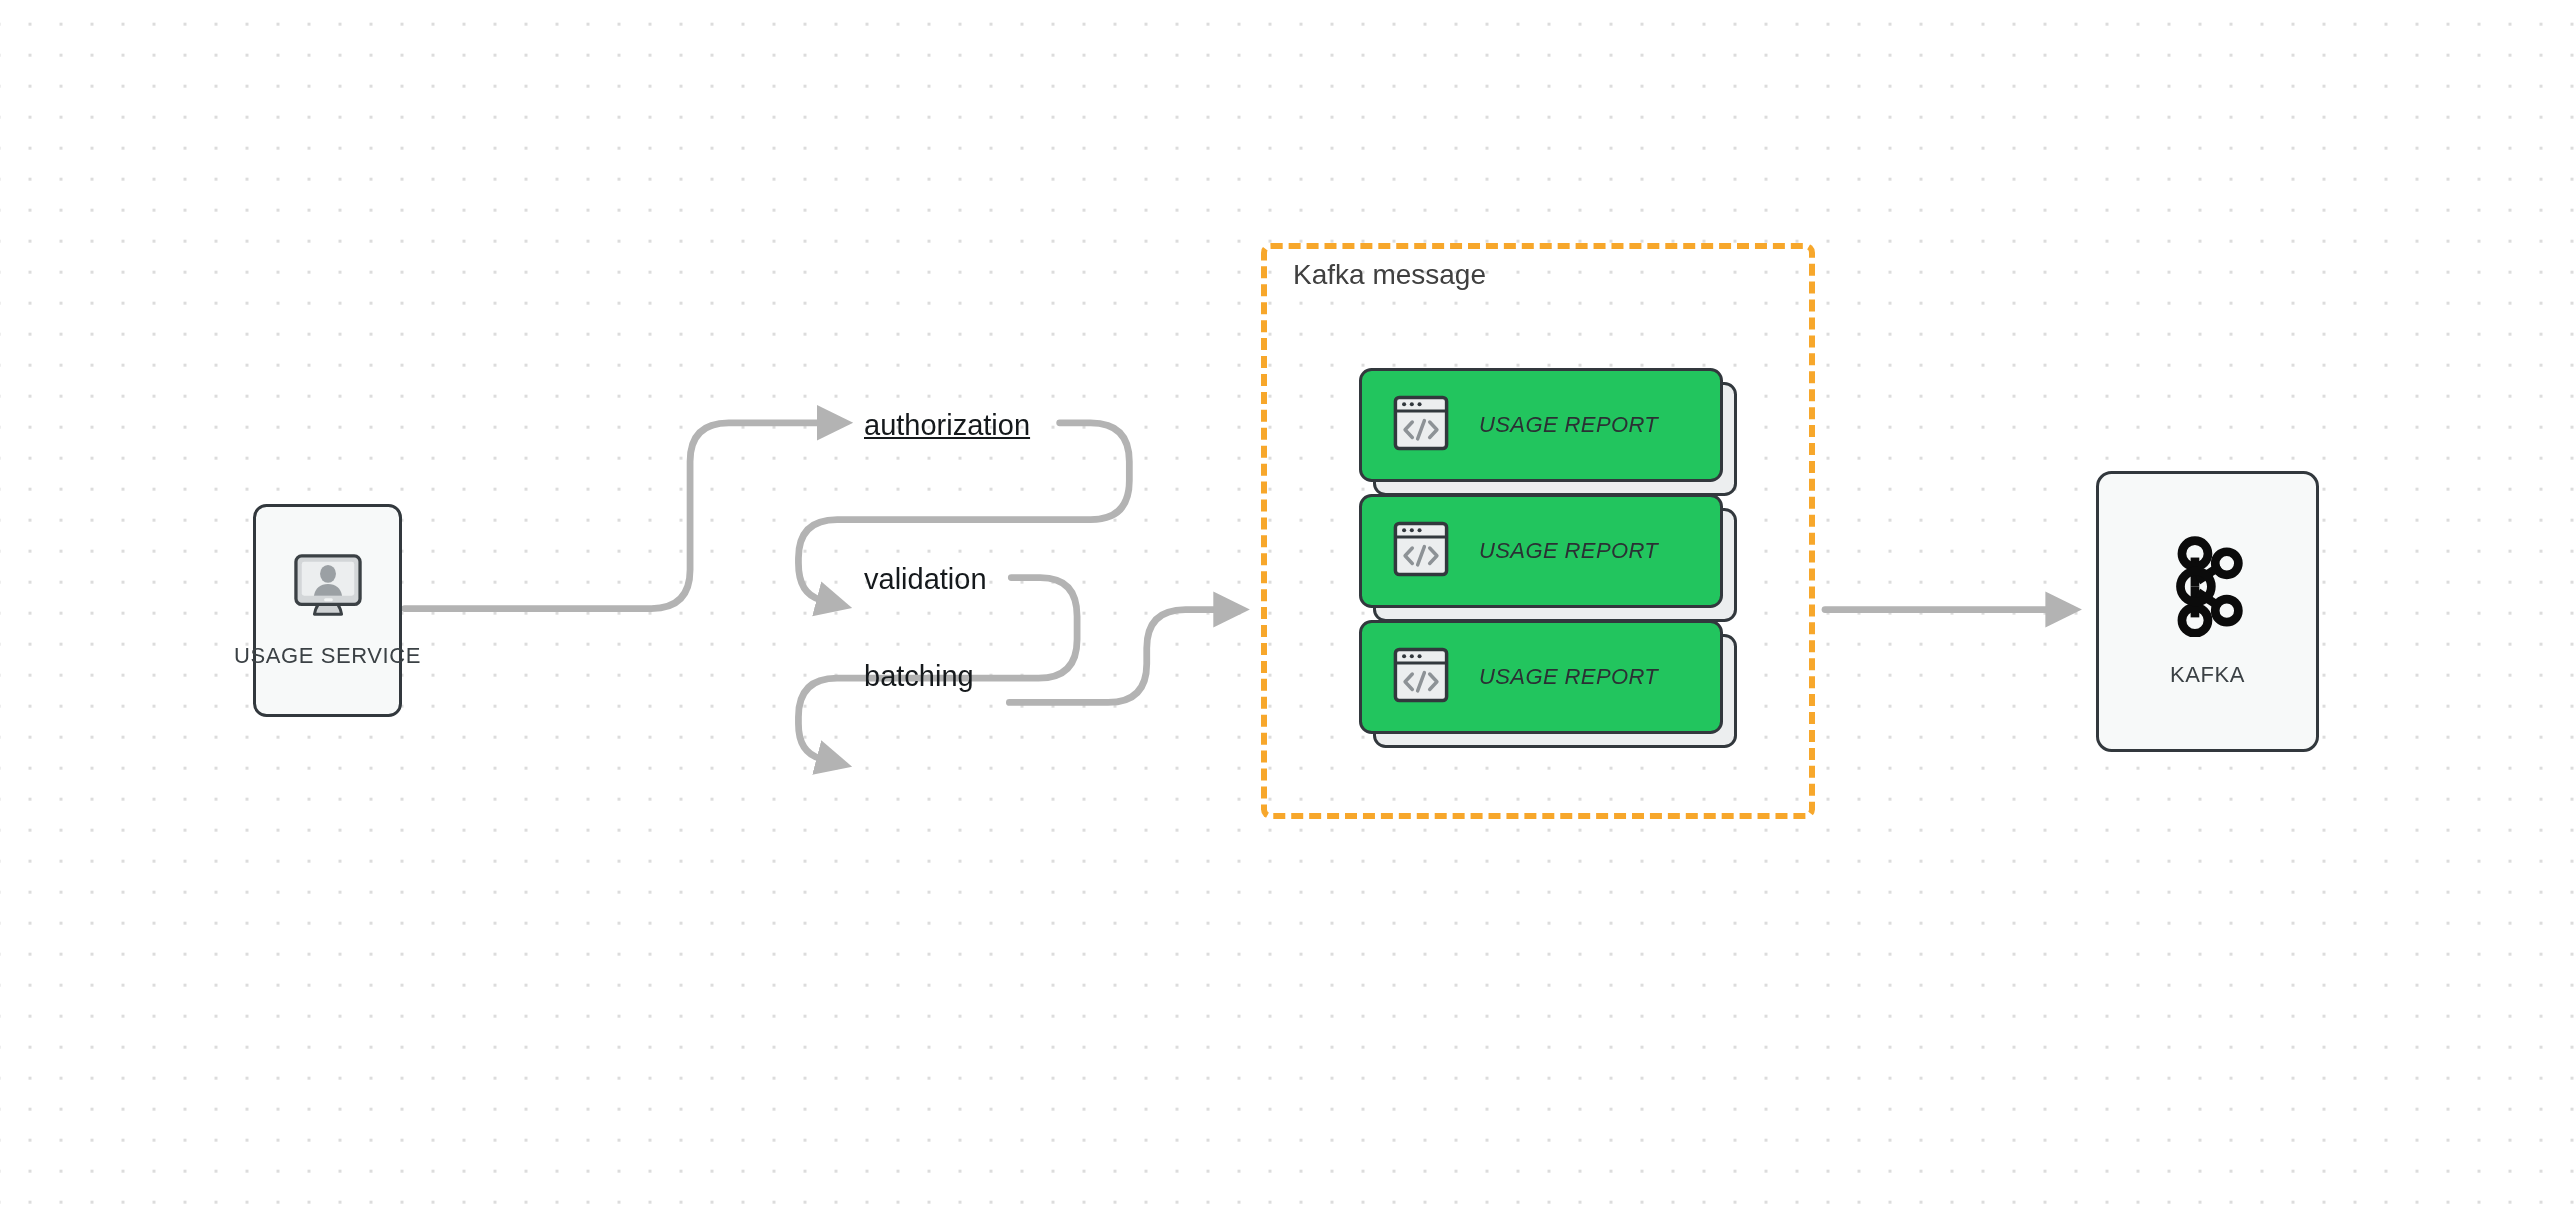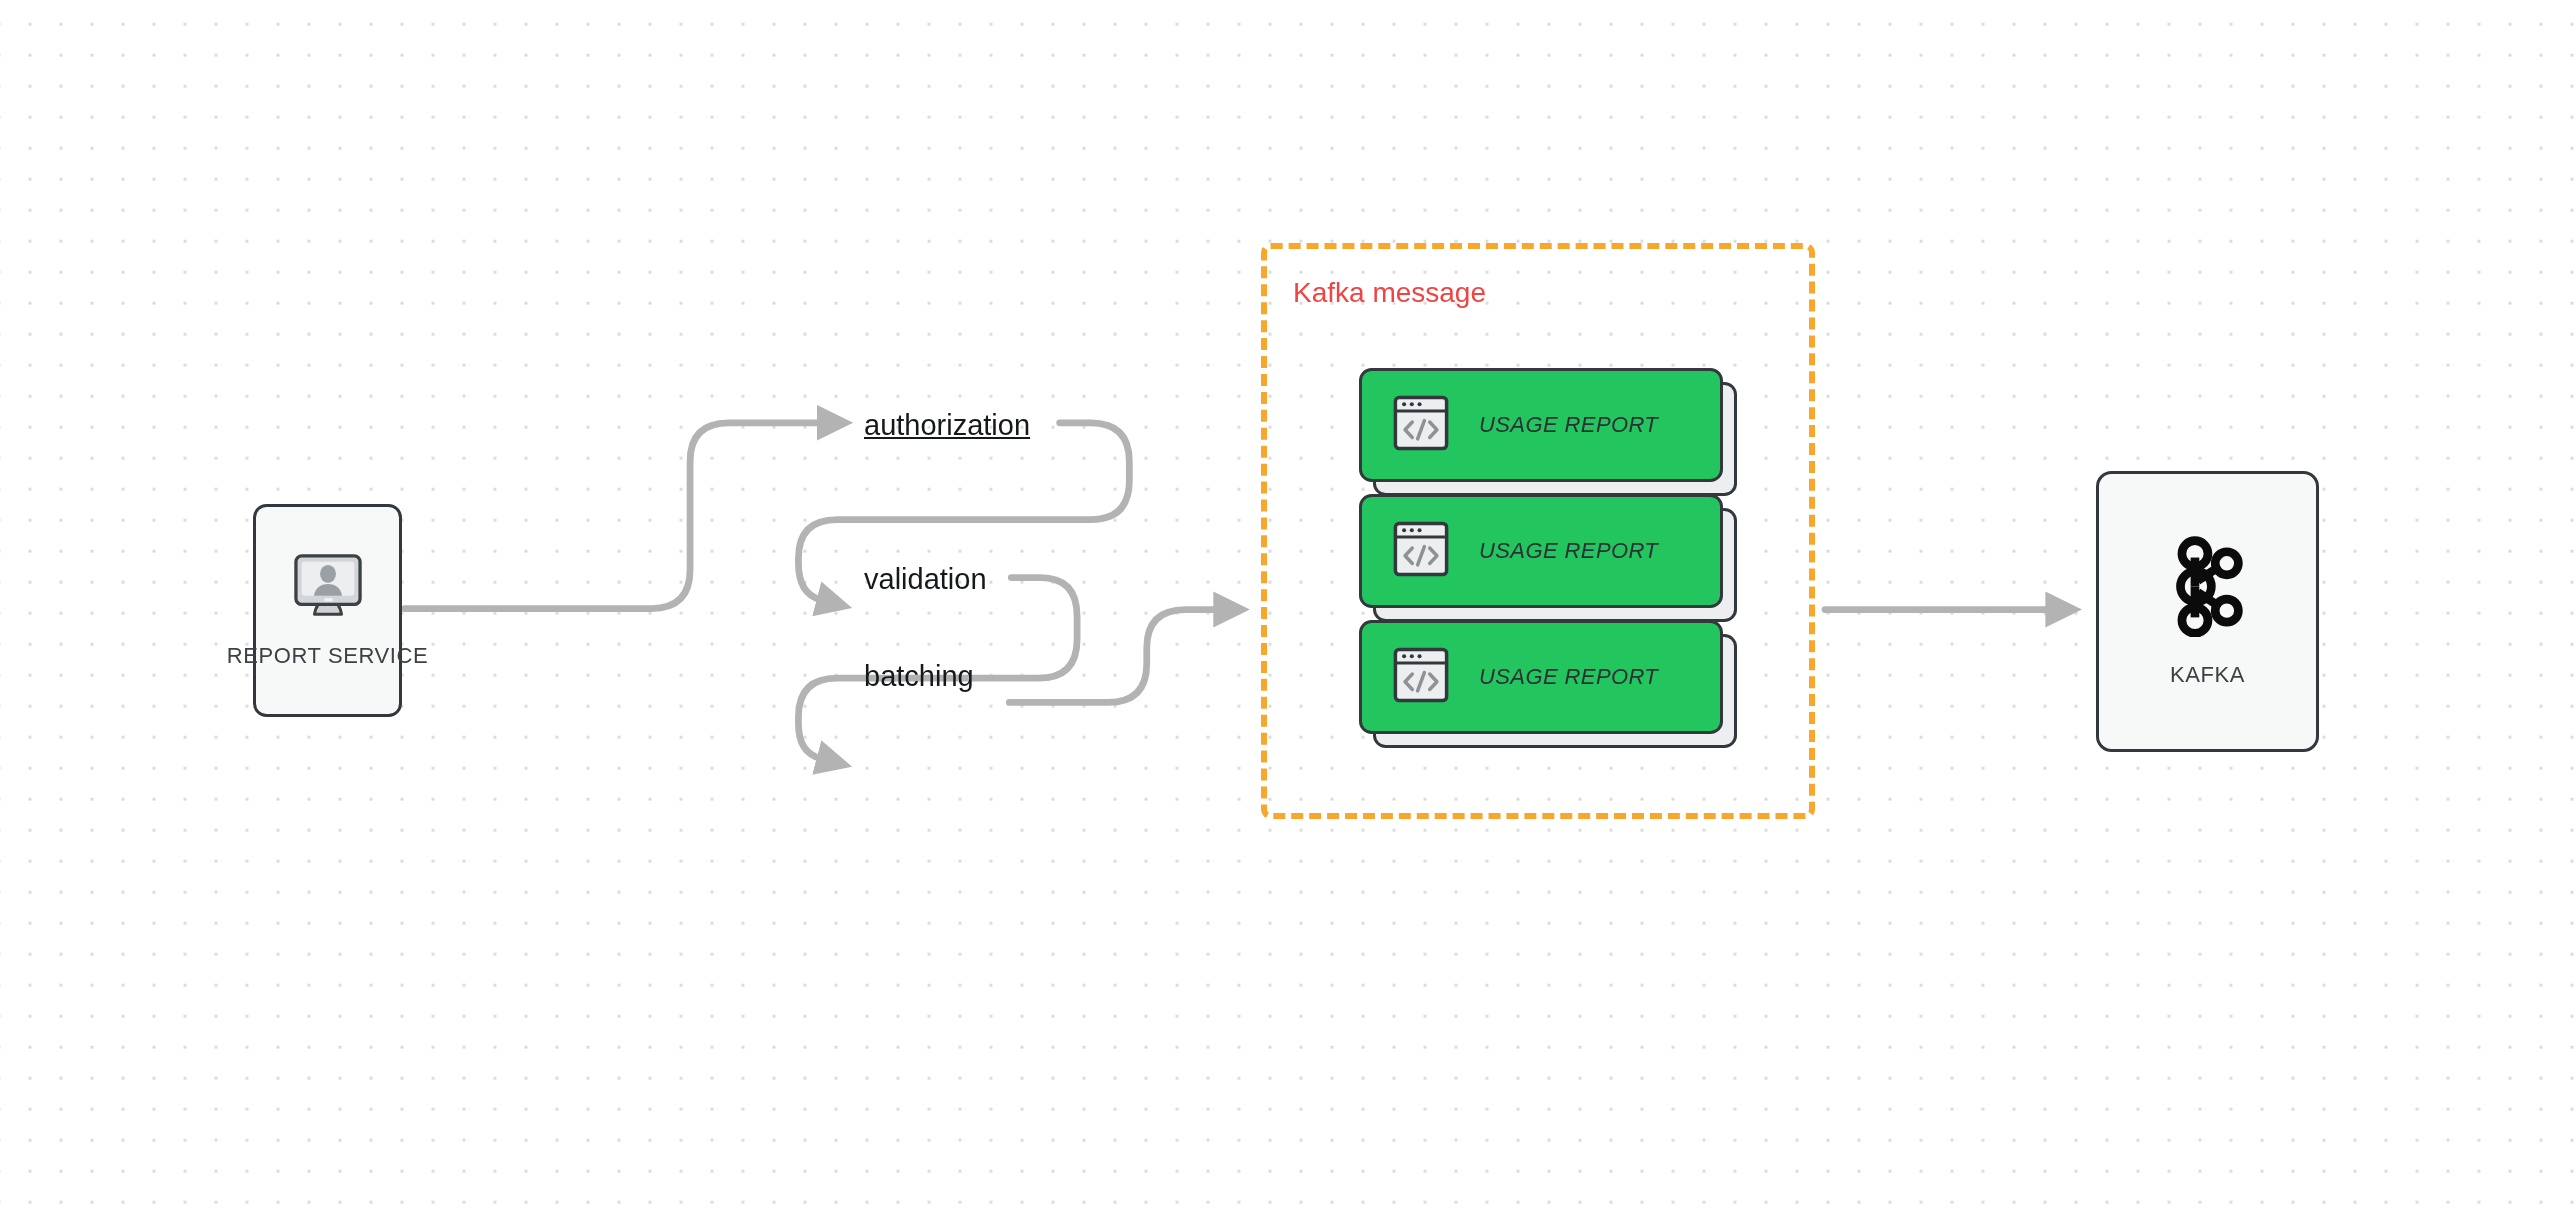--- a/index.html
+++ b/index.html
@@ -71,23 +71,23 @@
     top: 243px;
     width: 554px;
     height: 576px;
     border: 6.8px dashed #f7a72b;
     border-radius: 9.7px;
   }
 
   #kafka-message-title {
     position: absolute;
     left: 26px;
-    top: 28px;
+    top: 10px;
     font-size: 28px;
-    color: #ef4444;
+    color: #404040;
     white-space: nowrap;
   }
 
   
   .report-card-wrap {
     position: absolute;
     left: 92px;
     width: 368px;
     height: 118px;
   }
@@ -185,21 +185,21 @@
         <rect x="11" y="10" width="54" height="35" rx="2.5" fill="#eceeef"></rect>
 
         <rect x="34" y="47.5" width="9" height="3.2" rx="1.6" fill="#f2f4f4"></rect>
 
         <g fill="#9ba0a4">
           <ellipse cx="38" cy="22.5" rx="8.2" ry="9.2"></ellipse>
           <path d="M38 33 q12 0 14.5 12 l-29 0 q2.5 -12 14.5 -12 z"></path>
         </g>
       </svg>
     </span>
-    <span class="node-label">REPORT SERVICE</span>
+    <span class="node-label">USAGE SERVICE</span>
   </div>
 
   <div id="kafka-message-group">
 
     <div id="kafka-message-title">Kafka message</div>
 
     <div class="report-card-wrap c0">
       <div class="card-back"></div>
       <div class="card-front">
         <span class="code-icon">

